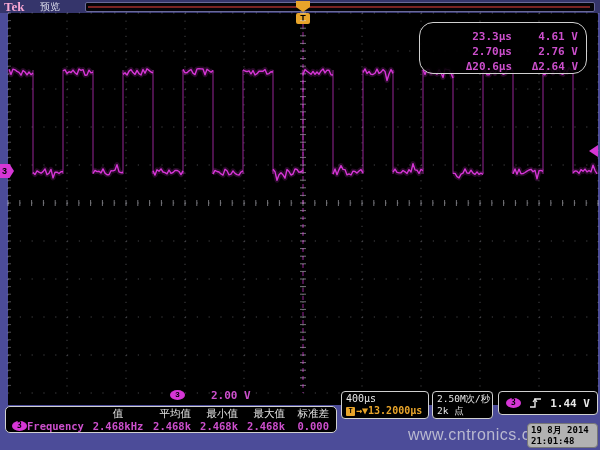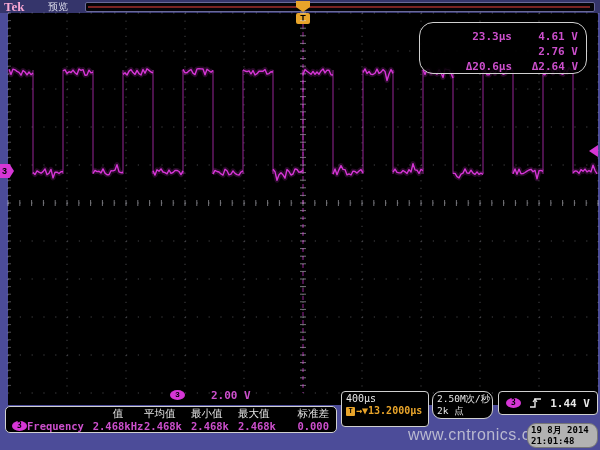--- a/index.html
+++ b/index.html
@@ -1,21 +1,21 @@
 <!DOCTYPE html>
 <html><head>
 <meta charset="utf-8">
 <style>
   html,body{margin:0;padding:0;}
   body{font-family:"Liberation Sans",sans-serif;background:#222;}
   #scope{position:relative;width:600px;height:450px;background:var(--bezel,#4c4c99);overflow:hidden;}
   
   .topbar{position:absolute;left:0;top:0;width:600px;height:13px;background:var(--topbar,#35356b);}
   .brand{position:absolute;left:4px;top:-1px;color:#f9a8d4;font-family:"Liberation Serif",serif;font-weight:bold;font-size:13px;letter-spacing:0;}
-  .mode{position:absolute;left:48px;top:0px;color:#d8d8e8;font-size:10px;}
+  .mode{position:absolute;left:40px;top:0px;color:#d8d8e8;font-size:10px;}
   .acqbar{position:absolute;left:85px;top:2px;width:508px;height:8px;background:#050509;border:1px solid #6a6a9a;border-radius:2px;}
   .acqline{position:absolute;left:2px;top:3px;width:502px;height:2px;background:#7a2323;}
   .trigflag{position:absolute;left:296px;top:1px;width:14px;height:11px;background:var(--orange,#e8a42a);
     clip-path:polygon(0 0,100% 0,100% 55%,50% 100%,0 55%);}
   .tbox{position:absolute;left:296px;top:13px;width:14px;height:11px;background:var(--orange,#e8a42a);
     border-radius:2px;color:#000;font-size:9px;font-weight:bold;text-align:center;line-height:11px;}
   
   .screen{position:absolute;left:8px;top:13px;width:590px;height:392px;background:#000;}
   #scope-svg{position:absolute;left:0;top:0;width:600px;height:450px;pointer-events:none;}
   
@@ -32,43 +32,43 @@
     clip-path:polygon(100% 0,100% 100%,0 50%);}
   
   .chscale{position:absolute;left:170px;top:388px;height:14px;display:flex;align-items:center;}
   .badge3{width:15px;height:10px;background:var(--trace,#d636d6);border-radius:50%;color:#000;font-size:8px;
     font-weight:bold;text-align:center;line-height:10px;flex:none;}
   .chscale .val{margin-left:26px;color:var(--magenta,#cc4fcc);font-family:"DejaVu Sans Mono",monospace;font-size:11px;font-weight:bold;}
   
   .rbox{position:absolute;background:#000;border:1px solid var(--box-border,#d0d0d0);border-radius:4px;box-sizing:border-box;
     font-family:"DejaVu Sans Mono",monospace;font-size:10px;color:#e8e8e8;padding:1px 4px;}
   .rbox .line{line-height:12px;white-space:nowrap;}
-  .tb{left:341px;top:391px;width:88px;height:36px;}
+  .tb{left:341px;top:391px;width:88px;height:28px;}
   .tb .delay{color:var(--orange,#e8a42a);font-weight:bold;display:flex;align-items:center;}
   .minit{display:inline-block;width:9px;height:9px;background:var(--orange,#e8a42a);border-radius:1px;color:#000;
     font-size:7px;font-weight:bold;text-align:center;line-height:9px;margin-right:1px;flex:none;}
-  .rate{left:432px;top:391px;width:61px;height:28px;font-size:9.5px;border-radius:9px;}
+  .rate{left:432px;top:391px;width:61px;height:28px;font-size:9.5px;}
   .trg{left:498px;top:391px;width:100px;height:24px;display:flex;align-items:center;padding:0 7px;}
   .trg .lvl{margin-left:auto;font-size:11px;font-weight:bold;}
   .slope{margin-left:8px;}
   
   .mtable{position:absolute;left:5px;top:406px;width:332px;height:27px;background:#000;border:1px solid var(--box-border,#d0d0d0);
     border-radius:5px;box-sizing:border-box;font-family:"DejaVu Sans Mono",monospace;}
   .mrow{display:flex;height:12px;align-items:center;}
   .mrow .c0{width:86px;display:flex;align-items:center;padding-left:6px;box-sizing:border-box;}
   .mrow .cc{width:52px;text-align:center;}
-  .mrow .cc2{width:47px;text-align:left;}
+  .mrow .cc2{width:47px;text-align:right;}
   .mrow .cc3{width:44px;text-align:right;}
   .mhead{color:#e6e6e6;font-size:10.5px;margin-top:1px;font-family:"Liberation Sans",sans-serif;}
   .mdata{color:var(--magenta,#cc4fcc);font-size:10.5px;font-weight:bold;}
   .mdata .name{}
   
   .watermark{position:absolute;left:408px;top:426px;font-size:16px;color:var(--watermark,#b9b9d0);letter-spacing:.5px;}
   .datebox{position:absolute;left:527px;top:423px;width:71px;height:25px;background:var(--date-bg,#b2b2b2);
-    border:1px solid #777;border-radius:9px;color:#000;font-family:"DejaVu Sans Mono",monospace;font-size:9px;
+    border:1px solid #777;border-radius:4px;color:#000;font-family:"DejaVu Sans Mono",monospace;font-size:9px;
     font-weight:bold;line-height:11px;padding:1px 3px;box-sizing:border-box;}
 </style>
 </head>
 <body>
 
 <div id="scope" style="--bezel: #4c4c99; --topbar: #35356b; --trace: #d636d6; --magenta: #cc4fcc; --orange: #e8a42a; --box-border: #d0d0d0; --grid: rgba(215,215,225,0.32); --watermark: #b9b9d0; --date-bg: #b2b2b2;">
 
   <div class="screen"></div>
 
   <div class="topbar">
@@ -278,20 +278,21 @@
       <path d="M9.0 69.3L11.0 74.6L13.0 69.1L15.0 69.8L17.0 71.4L19.0 72.3L21.0 75.2L23.0 70.5L25.0 72.0L27.0 74.9L29.0 72.0L31.0 74.7L33.0 72.9M33.0 172.4L35.0 174.5L37.0 170.9L39.0 172.2L41.0 173.2L43.0 171.6L45.0 168.9L47.0 174.7L49.0 173.3L51.0 169.4L53.0 177.9L55.0 172.2L57.0 172.2L59.0 173.5L61.0 171.8L63.0 171.7M63.0 70.7L65.0 69.8L67.0 73.4L69.0 71.7L71.0 72.5L73.0 70.1L75.0 72.7L77.0 74.5L79.0 69.0L81.0 70.3L83.0 69.6L85.0 75.2L87.0 75.0L89.0 70.1L91.0 72.9L93.0 72.2M93.0 173.5L95.0 170.3L97.0 171.6L99.0 171.3L101.0 172.9L103.0 168.9L105.0 173.1L107.0 174.7L109.0 174.7L111.0 170.7L113.0 170.9L115.0 170.1L117.0 164.7L119.0 171.9L121.0 172.7L123.0 172.3M123.0 74.4L125.0 72.8L127.0 75.1L129.0 71.1L131.0 69.6L133.0 72.6L135.0 74.4L137.0 70.4L139.0 73.7L141.0 75.0L143.0 69.5L145.0 73.2L147.0 68.8L149.0 70.4L151.0 72.0L153.0 72.8M153.0 170.8L155.0 175.1L157.0 169.8L159.0 171.3L161.0 168.9L163.0 172.0L165.0 172.7L167.0 173.8L169.0 170.0L171.0 173.3L173.0 172.5L175.0 170.5L177.0 170.4L179.0 171.5L181.0 174.6L183.0 170.9M183.0 69.3L185.0 72.8L187.0 72.8L189.0 70.8L191.0 69.5L193.0 73.2L195.0 74.6L197.0 68.9L199.0 68.8L201.0 68.9L203.0 69.0L205.0 74.8L207.0 69.2L209.0 70.8L211.0 72.2L213.0 70.4M213.0 174.1L215.0 170.4L217.0 171.5L219.0 172.0L221.0 173.9L223.0 175.1L225.0 169.2L227.0 170.8L229.0 174.9L231.0 174.2L233.0 170.9L235.0 173.4L237.0 174.6L239.0 175.1L241.0 172.0L243.0 170.8M243.0 69.9L245.0 71.0L247.0 71.7L249.0 70.8L251.0 74.0L253.0 70.5L255.0 75.0L257.0 73.7L259.0 71.3L261.0 71.3L263.0 71.2L265.0 69.4L267.0 74.2L269.0 73.6L271.0 71.7L273.0 72.0M273.0 169.2L275.0 171.7L277.0 180.3L279.0 174.8L281.0 172.7L283.0 174.9L285.0 178.2L287.0 169.5L289.0 171.5L291.0 175.0L293.0 174.0L295.0 168.9L297.0 169.5L299.0 172.3L301.0 171.7L303.0 170.3M303.0 74.4L305.0 69.4L307.0 71.3L309.0 72.7L311.0 74.3L313.0 71.4L315.0 74.3L317.0 72.0L319.0 74.2L321.0 70.9L323.0 68.9L325.0 72.9L327.0 70.1L329.0 70.2L331.0 74.7L333.0 75.0M333.0 174.3L335.0 169.0L337.0 174.7L339.0 169.6L341.0 165.6L343.0 169.4L345.0 169.6L347.0 174.9L349.0 173.9L351.0 175.0L353.0 171.1L355.0 171.5L357.0 173.1L359.0 171.0L361.0 169.6L363.0 172.8M363.0 72.5L365.0 68.9L367.0 73.5L369.0 71.5L371.0 74.4L373.0 74.5L375.0 73.2L377.0 69.1L379.0 73.4L381.0 72.1L383.0 69.6L385.0 71.4L387.0 80.5L389.0 74.0L391.0 69.5L393.0 73.3M393.0 172.1L395.0 169.1L397.0 172.4L399.0 172.9L401.0 172.7L403.0 170.5L405.0 171.8L407.0 173.5L409.0 169.6L411.0 172.0L413.0 163.6L415.0 169.9L417.0 170.2L419.0 173.5L421.0 169.3L423.0 170.7M423.0 69.4L425.0 74.6L427.0 69.5L429.0 69.4L431.0 73.6L433.0 73.0L435.0 72.9L437.0 74.2L439.0 69.7L441.0 72.8L443.0 77.5L445.0 69.0L447.0 69.6L449.0 69.6L451.0 73.2L453.0 78.1M453.0 173.4L455.0 173.4L457.0 176.7L459.0 177.9L461.0 174.2L463.0 173.1L465.0 168.9L467.0 173.0L469.0 173.4L471.0 170.2L473.0 173.1L475.0 174.4L477.0 171.9L479.0 174.4L481.0 173.2L483.0 174.5M483.0 73.2L485.0 69.8L487.0 74.7L489.0 74.9L491.0 71.4L493.0 70.9L495.0 73.6L497.0 68.9L499.0 71.6L501.0 69.7L503.0 74.3L505.0 73.6L507.0 70.7L509.0 65.1L511.0 69.3L513.0 70.4M513.0 173.7L515.0 168.9L517.0 174.2L519.0 169.1L521.0 173.7L523.0 173.6L525.0 172.5L527.0 171.1L529.0 170.0L531.0 169.3L533.0 171.8L535.0 170.3L537.0 178.8L539.0 170.8L541.0 170.4L543.0 171.4M543.0 73.8L545.0 74.8L547.0 69.7L549.0 69.5L551.0 69.1L553.0 72.9L555.0 69.0L557.0 71.2L559.0 69.5L561.0 73.5L563.0 74.3L565.0 69.3L567.0 72.1L569.0 67.6L571.0 69.8L573.0 71.0M573.0 172.8L575.0 170.9L577.0 171.2L579.0 173.4L581.0 169.6L583.0 171.3L585.0 169.1L587.0 171.9L589.0 170.5L591.0 171.9L593.0 165.1L595.0 170.5L597.0 173.8" fill="none" stroke="#d636d6" stroke-width="5" opacity="0.18" stroke-linejoin="round"></path>
       <path d="M9.0 69.3L11.0 74.6L13.0 69.1L15.0 69.8L17.0 71.4L19.0 72.3L21.0 75.2L23.0 70.5L25.0 72.0L27.0 74.9L29.0 72.0L31.0 74.7L33.0 72.9M33.0 172.4L35.0 174.5L37.0 170.9L39.0 172.2L41.0 173.2L43.0 171.6L45.0 168.9L47.0 174.7L49.0 173.3L51.0 169.4L53.0 177.9L55.0 172.2L57.0 172.2L59.0 173.5L61.0 171.8L63.0 171.7M63.0 70.7L65.0 69.8L67.0 73.4L69.0 71.7L71.0 72.5L73.0 70.1L75.0 72.7L77.0 74.5L79.0 69.0L81.0 70.3L83.0 69.6L85.0 75.2L87.0 75.0L89.0 70.1L91.0 72.9L93.0 72.2M93.0 173.5L95.0 170.3L97.0 171.6L99.0 171.3L101.0 172.9L103.0 168.9L105.0 173.1L107.0 174.7L109.0 174.7L111.0 170.7L113.0 170.9L115.0 170.1L117.0 164.7L119.0 171.9L121.0 172.7L123.0 172.3M123.0 74.4L125.0 72.8L127.0 75.1L129.0 71.1L131.0 69.6L133.0 72.6L135.0 74.4L137.0 70.4L139.0 73.7L141.0 75.0L143.0 69.5L145.0 73.2L147.0 68.8L149.0 70.4L151.0 72.0L153.0 72.8M153.0 170.8L155.0 175.1L157.0 169.8L159.0 171.3L161.0 168.9L163.0 172.0L165.0 172.7L167.0 173.8L169.0 170.0L171.0 173.3L173.0 172.5L175.0 170.5L177.0 170.4L179.0 171.5L181.0 174.6L183.0 170.9M183.0 69.3L185.0 72.8L187.0 72.8L189.0 70.8L191.0 69.5L193.0 73.2L195.0 74.6L197.0 68.9L199.0 68.8L201.0 68.9L203.0 69.0L205.0 74.8L207.0 69.2L209.0 70.8L211.0 72.2L213.0 70.4M213.0 174.1L215.0 170.4L217.0 171.5L219.0 172.0L221.0 173.9L223.0 175.1L225.0 169.2L227.0 170.8L229.0 174.9L231.0 174.2L233.0 170.9L235.0 173.4L237.0 174.6L239.0 175.1L241.0 172.0L243.0 170.8M243.0 69.9L245.0 71.0L247.0 71.7L249.0 70.8L251.0 74.0L253.0 70.5L255.0 75.0L257.0 73.7L259.0 71.3L261.0 71.3L263.0 71.2L265.0 69.4L267.0 74.2L269.0 73.6L271.0 71.7L273.0 72.0M273.0 169.2L275.0 171.7L277.0 180.3L279.0 174.8L281.0 172.7L283.0 174.9L285.0 178.2L287.0 169.5L289.0 171.5L291.0 175.0L293.0 174.0L295.0 168.9L297.0 169.5L299.0 172.3L301.0 171.7L303.0 170.3M303.0 74.4L305.0 69.4L307.0 71.3L309.0 72.7L311.0 74.3L313.0 71.4L315.0 74.3L317.0 72.0L319.0 74.2L321.0 70.9L323.0 68.9L325.0 72.9L327.0 70.1L329.0 70.2L331.0 74.7L333.0 75.0M333.0 174.3L335.0 169.0L337.0 174.7L339.0 169.6L341.0 165.6L343.0 169.4L345.0 169.6L347.0 174.9L349.0 173.9L351.0 175.0L353.0 171.1L355.0 171.5L357.0 173.1L359.0 171.0L361.0 169.6L363.0 172.8M363.0 72.5L365.0 68.9L367.0 73.5L369.0 71.5L371.0 74.4L373.0 74.5L375.0 73.2L377.0 69.1L379.0 73.4L381.0 72.1L383.0 69.6L385.0 71.4L387.0 80.5L389.0 74.0L391.0 69.5L393.0 73.3M393.0 172.1L395.0 169.1L397.0 172.4L399.0 172.9L401.0 172.7L403.0 170.5L405.0 171.8L407.0 173.5L409.0 169.6L411.0 172.0L413.0 163.6L415.0 169.9L417.0 170.2L419.0 173.5L421.0 169.3L423.0 170.7M423.0 69.4L425.0 74.6L427.0 69.5L429.0 69.4L431.0 73.6L433.0 73.0L435.0 72.9L437.0 74.2L439.0 69.7L441.0 72.8L443.0 77.5L445.0 69.0L447.0 69.6L449.0 69.6L451.0 73.2L453.0 78.1M453.0 173.4L455.0 173.4L457.0 176.7L459.0 177.9L461.0 174.2L463.0 173.1L465.0 168.9L467.0 173.0L469.0 173.4L471.0 170.2L473.0 173.1L475.0 174.4L477.0 171.9L479.0 174.4L481.0 173.2L483.0 174.5M483.0 73.2L485.0 69.8L487.0 74.7L489.0 74.9L491.0 71.4L493.0 70.9L495.0 73.6L497.0 68.9L499.0 71.6L501.0 69.7L503.0 74.3L505.0 73.6L507.0 70.7L509.0 65.1L511.0 69.3L513.0 70.4M513.0 173.7L515.0 168.9L517.0 174.2L519.0 169.1L521.0 173.7L523.0 173.6L525.0 172.5L527.0 171.1L529.0 170.0L531.0 169.3L533.0 171.8L535.0 170.3L537.0 178.8L539.0 170.8L541.0 170.4L543.0 171.4M543.0 73.8L545.0 74.8L547.0 69.7L549.0 69.5L551.0 69.1L553.0 72.9L555.0 69.0L557.0 71.2L559.0 69.5L561.0 73.5L563.0 74.3L565.0 69.3L567.0 72.1L569.0 67.6L571.0 69.8L573.0 71.0M573.0 172.8L575.0 170.9L577.0 171.2L579.0 173.4L581.0 169.6L583.0 171.3L585.0 169.1L587.0 171.9L589.0 170.5L591.0 171.9L593.0 165.1L595.0 170.5L597.0 173.8" fill="none" stroke="#d636d6" stroke-width="1.4" stroke-linejoin="round"></path>
     </svg>
 
   <div class="cursorbox">
     <div class="cursorrow">
       <span class="c1">23.3µs</span>
       <span class="c2">4.61 V</span>
     </div>
     <div class="cursorrow">
+      <span class="c1">2.70µs</span>
       <span class="c2">2.76 V</span>
     </div>
     <div class="cursorrow">
       <span class="c1">Δ20.6µs</span>
       <span class="c2">Δ2.64 V</span>
     </div>
   </div>
 
   <div class="chmark">3</div>
   <div class="trigarrow"></div>

